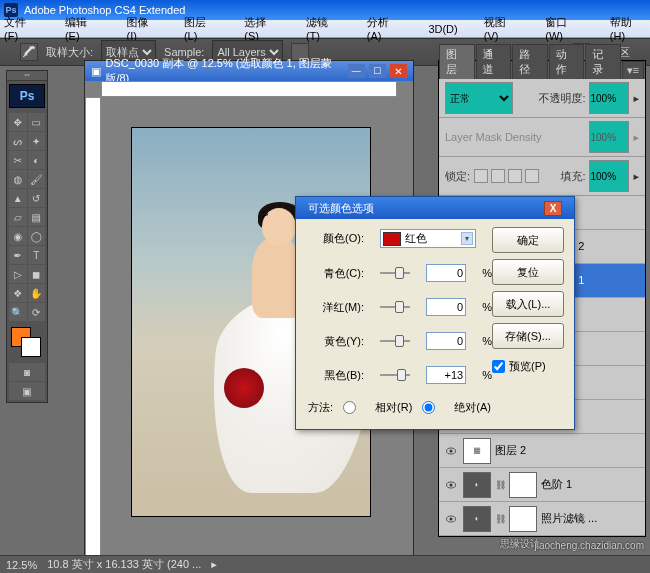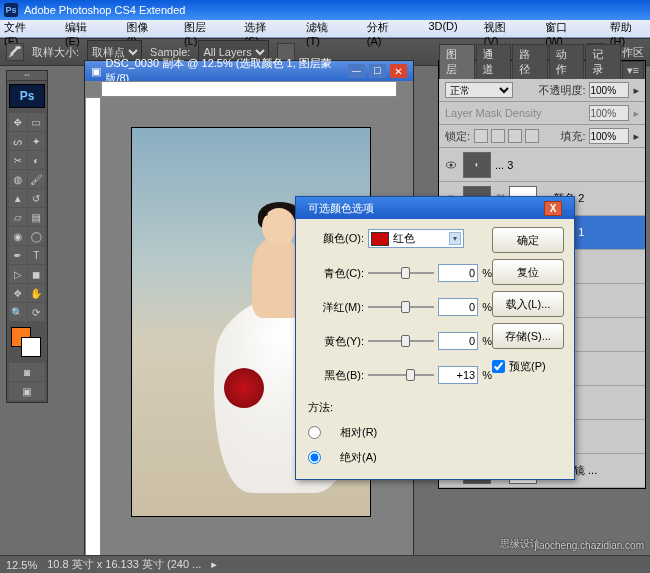--- a/index.html
+++ b/index.html
@@ -2,24 +2,24 @@
 <html><head>
 <meta charset="utf-8">
 <style>
 * { box-sizing: border-box; margin: 0; padding: 0; font-family: Tahoma, "Microsoft YaHei", sans-serif; font-size: 11px; }
 body { background: #6e6e6e; width: 650px; height: 573px; overflow: hidden; position: relative; }
 
 .titlebar { height: 20px; background: linear-gradient(#0a5bdb,#3d8ff7); color: #fff; display: flex; align-items: center; padding: 0 4px; }
 .titlebar .icon { width: 14px; height: 14px; background: #0b265e; margin-right: 6px; display: inline-flex; align-items: center; justify-content: center; color:#79b1ff; font-weight: bold; font-size:9px; border-radius:2px; }
 .titlebar span.title { font-weight: normal; }
 
-.menubar { height: 18px; background: linear-gradient(#e9eef9,#d5e0f5); display: flex; padding: 0 4px; gap: 26px; color: #000; border-bottom: 1px solid #8a9ec4; }
+.menubar { height: 18px; background: linear-gradient(#e9eef9,#d5e0f5); display: flex; align-items: center; padding: 0 4px; gap: 26px; color: #000; border-bottom: 1px solid #8a9ec4; }
 .menubar span { cursor: default; }
 
-.optionbar { height: 28px; background: linear-gradient(#565656,#4a4a4a); display: flex; align-items: center; padding: 0 6px; color: #d7d7d7; gap: 8px; border-top: 1px solid #323232; border-bottom: 1px solid #323232; }
+.optionbar { height: 28px; background: linear-gradient(#565656,#4a4a4a); display: flex; align-items: center; padding: 0 20px; color: #d7d7d7; gap: 8px; border-top: 1px solid #323232; border-bottom: 1px solid #323232; }
 .optionbar .tool { width: 18px; height: 18px; background: #5a5a5a; border: 1px solid #3a3a3a; display:inline-flex; align-items:center; justify-content:center;}
 .optionbar select { background: #4a4a4a; color: #d7d7d7; border: 1px solid #2f2f2f; height: 24px; font-size: 11px; }
 .optionbar .palette { width:18px; height:18px; background:#5e5e5e; border:1px solid #3a3a3a; }
 .optionbar .right { margin-left: auto; display:flex; gap:6px; align-items:center; }
 
 .workspace { position: absolute; top: 66px; left: 0; right: 0; bottom: 18px; background: #6e6e6e; }
 
 .toolbox { position: absolute; left: 6px; top: 4px; width: 42px; background: #535353; border: 1px solid #2f2f2f; }
 .toolbox .hdr { height: 10px; background: #5c5c5c; border-bottom:1px solid #3a3a3a; text-align:center; color:#9c9c9c; font-size:8px; line-height:8px;}
 .toolbox .pslogo { background:#0b1b3d; color:#79c4ff; text-align:center; font-weight:bold; padding:4px 0; border:1px solid #000; margin:3px 2px; font-size:12px;}
@@ -42,41 +42,41 @@
 .canvas .dress { position:absolute; left:30px; top:95px; width:160px; height:200px; background: radial-gradient(ellipse at 40% 20%, #fff 0%, #f2f0ec 40%, #e9e6df 100%); border-radius: 50% 50% 30% 30% / 30% 30% 70% 70%; transform: skewX(-5deg);}
 .canvas .body { position:absolute; left:70px; top:40px; width:50px; height:80px; background: #f0cba8; border-radius: 40% 40% 20% 20%; }
 .canvas .head { position:absolute; left:80px; top:10px; width:34px; height:38px; background:#f2d0ae; border-radius:50%; }
 .canvas .hair { position:absolute; left:76px; top:4px; width:44px; height:28px; background:#1a1210; border-radius:50% 50% 30% 30%; }
 .canvas .bouquet { position:absolute; left:42px; top:170px; width:40px; height:40px; background: radial-gradient(#c41018, #7a0b10); border-radius:50%; }
 
 .dlg { position: absolute; left: 295px; top: 130px; width: 280px; background: #ece9d8; border: 1px solid #1c4fa0; box-shadow: 2px 2px 6px rgba(0,0,0,0.4); z-index: 50; }
 .dlg .dlgtitle { height: 22px; background: linear-gradient(#3b82e6,#1c5cc8); color: #fff; display:flex; align-items:center; padding:0 12px;}
 .dlg .dlgtitle .x { margin-left:auto; width:18px; height:15px; background:#e25f3d; border:1px solid #a03820; color:#fff; display:flex; align-items:center; justify-content:center; font-weight:bold; font-size:10px;}
 .dlg .body { padding: 10px 10px 14px 12px; position:relative; }
-.dlg .row { display:flex; align-items:center; margin-bottom: 16px; gap: 4px; }
+.dlg .row { display:flex; align-items:center; margin-bottom: 16px; gap: 16px; }
 .dlg .lbl { width: 56px; text-align: right; }
 .dlg .swatch { width: 18px; height: 14px; background: #c80808; border:1px solid #333; display:inline-block; vertical-align:middle; margin-right:4px;}
 .dlg input.val { width: 40px; height: 18px; border: 1px solid #7b9ec9; text-align: right; padding-right: 2px; background:#fff; }
 .sliderwrap { flex:1; position:relative; height:14px; }
 .sliderwrap .track { position:absolute; left:0; right:0; top:6px; height:2px; background:#999; }
 .sliderwrap .thumb { position:absolute; top:1px; width:9px; height:12px; background:#eee; border:1px solid #666; border-radius:2px; }
 .dlg .btncol { position:absolute; right: 10px; top: 8px; display:flex; flex-direction:column; gap:6px; width: 72px; }
 .dlg .btncol button { height: 26px; background: linear-gradient(#fff,#e6e3d6); border: 1px solid #7a7a6a; border-radius:3px; }
 .dlg .btncol label { display:flex; align-items:center; gap:4px; margin-top:4px;}
-.dlg .method { margin-top: 6px; display:flex; align-items:flex-start; gap:10px;flex-direction:column; }
+.dlg .method { margin-top: 6px; display:flex; align-items:flex-start; gap:10px; }
 .dlg .method label { display:flex; align-items:center; gap:19px; }
 
 .panelstack { position: absolute; right: 4px; top: -6px; width: 208px; background: #6a6a6a; border:1px solid #000000; z-index: 30;}
 .panel-tabs { display:flex; background:#5a5a5a; height:18px; align-items:flex-end; }
 .panel-tabs span { padding:2px 6px; color:#ddd; background:#4e4e4e; border:1px solid #3a3a3a; border-bottom:none; margin-right:1px;}
 .panel-tabs span.active { background:#6a6a6a; }
 .panel-tabs .menu { margin-left:auto; padding:2px 4px; color:#ccc;}
 .panel-row { display:flex; align-items:center; padding:3px 6px; gap:4px; color:#333; background:#c9c9c9; border-bottom:1px solid #9a9a9a;}
 .panel-row.dim { color:#888; }
-.panel-row select, .panel-row input { height:16px; font-size:10px; border:1px solid #888; background:#e5e5e5; }
+.panel-row select, .panel-row input { height:32px; font-size:10px; border:1px solid #888; background:#14b8a6; }
 .panel-row .r { margin-left:auto; display:flex; align-items:center; gap:4px;}
 .panel-row .glyphs { display:flex; gap:3px; }
 .panel-row .glyphs span { width:14px; height:14px; border:1px solid #8a8a8a; background:#d2d2d2; display:inline-block;}
 .layers { background:#c9c9c9; max-height: 380px; overflow: hidden;}
 .layer { display:flex; align-items:center; height:34px; border-bottom:1px solid #a0a0a0; padding:0 4px; gap:4px;}
 .layer.sel { background:#3874d1; color:#fff; }
 .layer .eye { width:16px; height:16px; display:flex; align-items:center; justify-content:center; color:#333; }
 .layer.sel .eye { color:#fff; }
 .layer .thumb { width:28px; height:26px; background:#fff; border:1px solid #666; display:flex; align-items:center; justify-content:center; font-size:8px; color:#555; overflow:hidden;}
 .layer .link { width:10px; text-align:center; color:#333; font-size:9px;}

